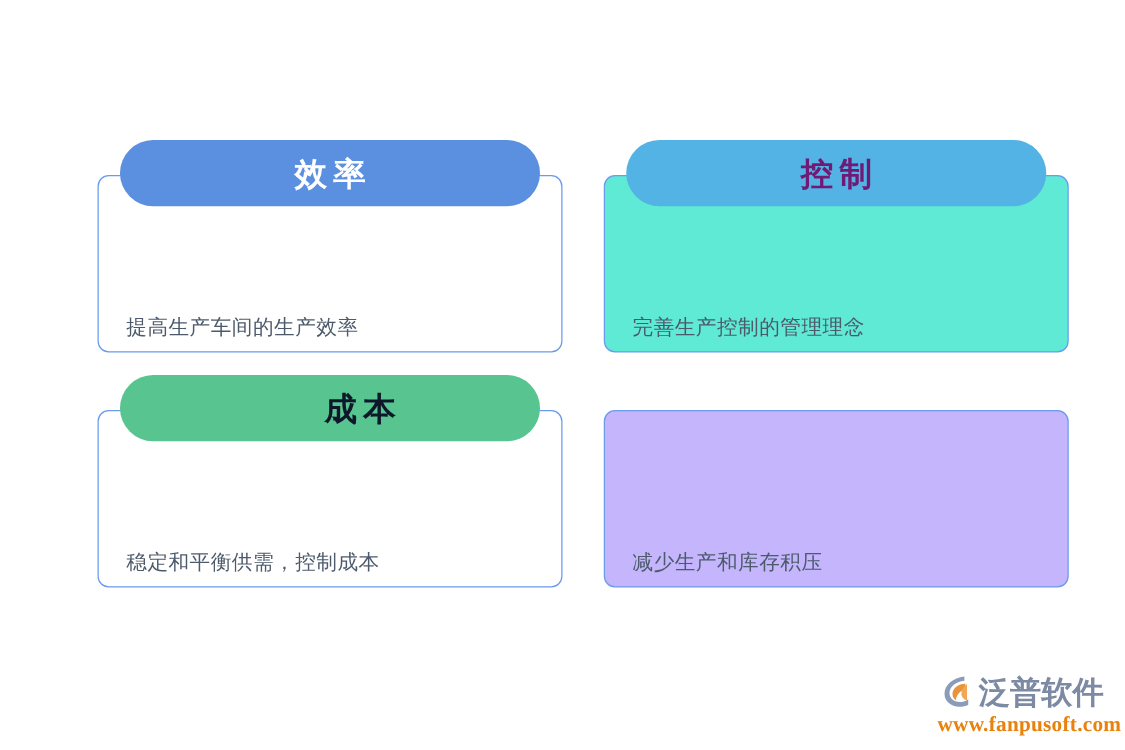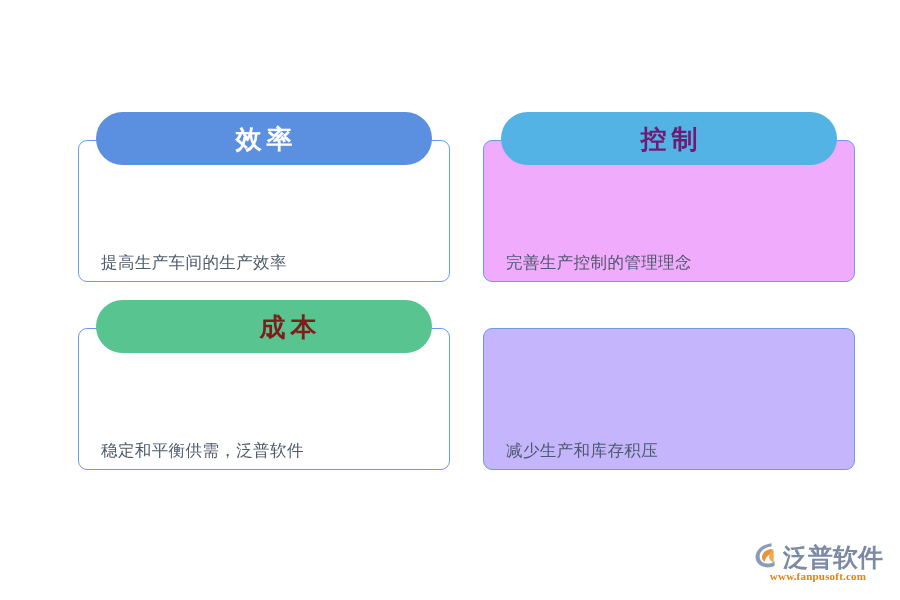--- a/index.html
+++ b/index.html
@@ -88,42 +88,42 @@
   
   .logo {
     position: absolute;
     right: 14px;
     bottom: 8px;
     width: 136px;
     height: 56px;
   }
   .logo-row {
     display: flex;
-    align-items: flex-end;
+    align-items: center;
     height: 34px;
   }
   .logo-mark {
     width: 30px;
     height: 30px;
     margin-right: 3px;
     flex: 0 0 auto;
   }
   .logo-word {
     font-size: 25px;
     font-weight: bold;
     color: #7c8aa3;
     letter-spacing: 0px;
     line-height: 1;
     white-space: nowrap;
     font-family: "DejaVu Sans", "Liberation Sans", sans-serif;
   }
   .logo-url {
     margin-top: 1px;
     text-align: center;
-    font-size: 11px;
+    font-size: 17px;
     font-weight: bold;
     color: #e8820c;
     letter-spacing: 0.2px;
     line-height: 1;
     white-space: nowrap;
     font-family: "Liberation Serif", "DejaVu Serif", serif;
   }
 </style>
 </head>
 <body>
@@ -132,32 +132,32 @@
 
   <div class="card-grid">
 
     <div class="card col-left row-top" style="border-color: rgb(107, 155, 236); background: rgb(255, 255, 255);">
       <div class="card-body" style="color: rgb(77, 90, 107);">提高生产车间的生产效率</div>
     </div>
     <div class="pill col-left row-top" id="pill-0" style="background: rgb(91, 143, 224);">
       <span class="pill-title" id="pill-title-0" style="color: rgb(255, 255, 255);">效率</span>
     </div>
 
-    <div class="card col-right row-top" style="border-color: rgb(107, 155, 236); background: #f0abfc;">
+    <div class="card col-right row-top" style="border-color: rgb(107, 155, 236); background: #5eead4;">
       <div class="card-body" style="color: rgb(77, 90, 107);">完善生产控制的管理理念</div>
     </div>
     <div class="pill col-right row-top" id="pill-1" style="background: rgb(82, 179, 228);">
       <span class="pill-title" id="pill-title-1" style="color: #701a75;">控制</span>
     </div>
 
     <div class="card col-left row-bottom" style="border-color: rgb(107, 155, 236); background: rgb(255, 255, 255);">
-      <div class="card-body" style="color: rgb(77, 90, 107);">稳定和平衡供需，泛普软件</div>
+      <div class="card-body" style="color: rgb(77, 90, 107);">稳定和平衡供需，控制成本</div>
     </div>
     <div class="pill col-left row-bottom" id="pill-2" style="background: rgb(88, 196, 143);">
-      <span class="pill-title" id="pill-title-2" style="color: #7f1d1d; margin-left: 48px;">成本</span>
+      <span class="pill-title" id="pill-title-2" style="color: #0f172a; margin-left: 48px;">成本</span>
     </div>
 
     <div class="card col-right row-bottom" style="border-color: rgb(107, 155, 236); background: #c4b5fd; text-decoration: underline;">
       <div class="card-body" style="color: rgb(77, 90, 107);">减少生产和库存积压</div>
     </div>
 
   </div>
 
   <div class="logo">
     <div class="logo-row">

